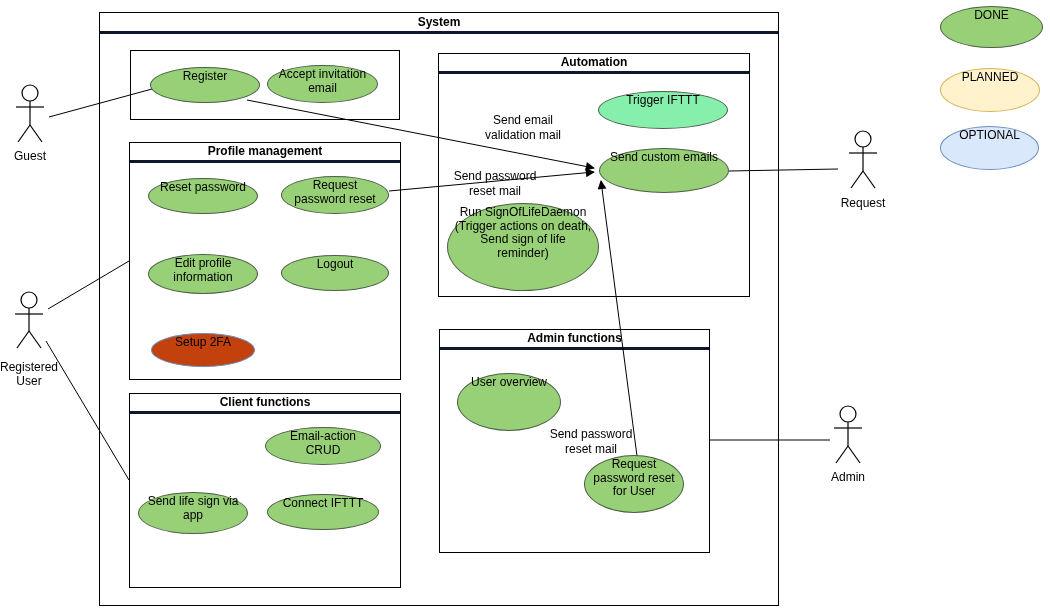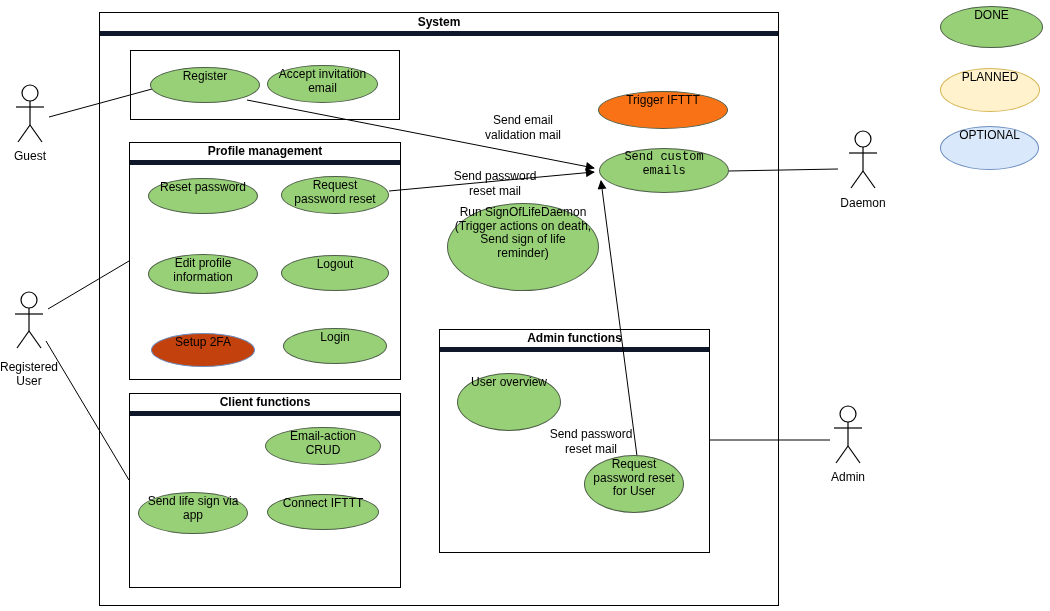--- a/index.html
+++ b/index.html
@@ -1,21 +1,21 @@
 <!DOCTYPE html>
 <html><head>
 <meta charset="utf-8">
 <style>
   html,body { margin:0; padding:0; background:#fff; }
   #canvas {
     position:relative; width:1050px; height:611px; background:#ffffff;
     font-family:"Liberation Sans", sans-serif; color:#000; overflow:hidden;
   }
   .gbox { position:absolute; border:1px solid #000; box-sizing:border-box; z-index:1; background:transparent; }
-  .gtitle { border-bottom:5px solid #0f172a; font-weight:700; font-size:12px; text-align:center;
+  .gtitle { border-bottom:3px solid #0f172a; font-weight:700; font-size:12px; text-align:center;
             height:17px; line-height:17px; overflow:hidden; }
   .gtitle-sys { height:18px; line-height:18px; }
   .uc { position:absolute; border:1px solid #4d4d4d; border-radius:50%;
         display:flex; align-items:flex-start; justify-content:center; text-align:center;
         font-size:12px; line-height:1.13; padding:2px 5px; box-sizing:border-box; z-index:4; }
   .elabel { position:absolute; font-size:12px; text-align:center; line-height:1.25; z-index:2; }
   .alabel { position:absolute; font-size:12px; text-align:center; line-height:1.15; z-index:3; }
   svg.overlay { position:absolute; left:0; top:0; z-index:3; pointer-events:none; }
   .actor { stroke:#000; stroke-width:1.2; fill:none; }
   .actor-head { fill:#fff; }
@@ -32,20 +32,23 @@
   <div class="gbox" style="left:130px;top:50px;width:270px;height:70px"></div>
 
   <div class="gbox" style="left:129px;top:142px;width:272px;height:238px">
     <div class="gtitle">Profile management</div>
   </div>
 
   <div class="gbox" style="left:129px;top:393px;width:272px;height:195px">
     <div class="gtitle">Client functions</div>
   </div>
 
+  <div class="gbox" style="left:438px;top:53px;width:312px;height:244px">
+    <div class="gtitle">Automation</div>
+  </div>
 
   <div class="gbox" style="left:439px;top:329px;width:271px;height:224px">
     <div class="gtitle">Admin functions</div>
   </div>
 
   <div class="elabel" style="left:477px;top:113px;width:92px">Send email validation mail</div>
   <div class="elabel" style="left:449px;top:169px;width:92px">Send password reset mail</div>
   <div class="elabel" style="left:544px;top:427px;width:94px">Send password reset mail</div>
 
   <svg class="overlay" width="1050" height="611">
@@ -89,21 +92,21 @@
       <circle class="actor-head" cx="848" cy="414" r="8"></circle>
       <line x1="848" y1="422" x2="848" y2="446"></line>
       <line x1="834" y1="428" x2="862" y2="428"></line>
       <line x1="848" y1="446" x2="836" y2="463"></line>
       <line x1="848" y1="446" x2="860" y2="463"></line>
     </g>
   </svg>
 
   <div class="alabel" style="left:4px;top:150px;width:52px">Guest</div>
   <div class="alabel" style="left:-2px;top:361px;width:62px">Registered User</div>
-  <div class="alabel" style="left:833px;top:197px;width:60px">Daemon</div>
+  <div class="alabel" style="left:833px;top:197px;width:60px">Request</div>
   <div class="alabel" style="left:820px;top:471px;width:56px">Admin</div>
 
   <div class="uc" style="left: 150px; top: 67px; width: 110px; height: 36px; background: rgb(151, 208, 119); border-color: rgb(77, 94, 72);">
     <span>Register</span>
   </div>
   <div class="uc" style="left: 267px; top: 65px; width: 111px; height: 38px; background: rgb(151, 208, 119); border-color: rgb(77, 94, 72);">
     <span>Accept invitation email</span>
   </div>
 
   <div class="uc" style="left: 148px; top: 178px; width: 110px; height: 36px; background: rgb(151, 208, 119); border-color: rgb(77, 94, 72);">
@@ -114,38 +117,35 @@
   </div>
   <div class="uc" style="left: 148px; top: 254px; width: 110px; height: 40px; background: rgb(151, 208, 119); border-color: rgb(77, 94, 72);">
     <span>Edit profile information</span>
   </div>
   <div class="uc" style="left: 281px; top: 255px; width: 108px; height: 36px; background: rgb(151, 208, 119); border-color: rgb(77, 94, 72);">
     <span>Logout</span>
   </div>
   <div class="uc" style="left: 151px; top: 333px; width: 104px; height: 34px; background: #c2410c; border-color: rgb(108, 142, 191);">
     <span>Setup 2FA</span>
   </div>
-  <div class="uc" style="left: 283px; top: 328px; width: 104px; height: 36px; background: rgb(151, 208, 119); border-color: rgb(77, 94, 72);">
-    <span>Login</span>
-  </div>
 
   <div class="uc" style="left: 265px; top: 427px; width: 116px; height: 38px; background: rgb(151, 208, 119); border-color: rgb(77, 94, 72);">
     <span>Email-action CRUD</span>
   </div>
   <div class="uc" style="left: 138px; top: 492px; width: 110px; height: 42px; background: rgb(151, 208, 119); border-color: rgb(77, 94, 72);">
     <span>Send life sign via app</span>
   </div>
   <div class="uc" style="left: 267px; top: 494px; width: 112px; height: 36px; background: rgb(151, 208, 119); border-color: rgb(77, 94, 72);">
     <span>Connect IFTTT</span>
   </div>
 
-  <div class="uc" style="left: 598px; top: 91px; width: 130px; height: 38px; background: #f97316; border-color: rgb(77, 94, 72);">
+  <div class="uc" style="left: 598px; top: 91px; width: 130px; height: 38px; background: #86efac; border-color: rgb(77, 94, 72);">
     <span>Trigger IFTTT</span>
   </div>
-  <div class="uc" style="left: 599px; top: 148px; width: 130px; height: 45px; background: rgb(151, 208, 119); border-color: rgb(77, 94, 72); font-family: Liberation Mono, monospace;">
+  <div class="uc" style="left: 599px; top: 148px; width: 130px; height: 45px; background: rgb(151, 208, 119); border-color: rgb(77, 94, 72);">
     <span>Send custom emails</span>
   </div>
   <div class="uc" style="left: 447px; top: 203px; width: 152px; height: 88px; background: rgb(151, 208, 119); border-color: rgb(77, 94, 72);">
     <span>Run SignOfLifeDaemon (Trigger actions on death, Send sign of life reminder)</span>
   </div>
 
   <div class="uc" style="left: 457px; top: 373px; width: 104px; height: 58px; background: rgb(151, 208, 119); border-color: rgb(77, 94, 72);">
     <span>User overview</span>
   </div>
   <div class="uc" style="left: 584px; top: 455px; width: 100px; height: 58px; background: rgb(151, 208, 119); border-color: rgb(77, 94, 72);">

